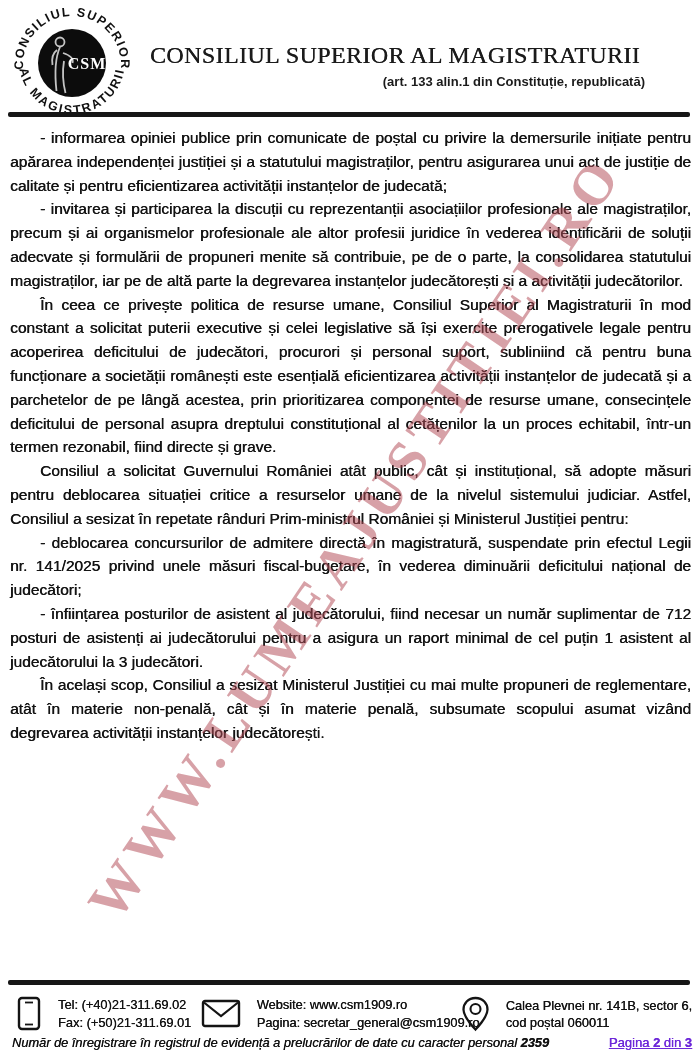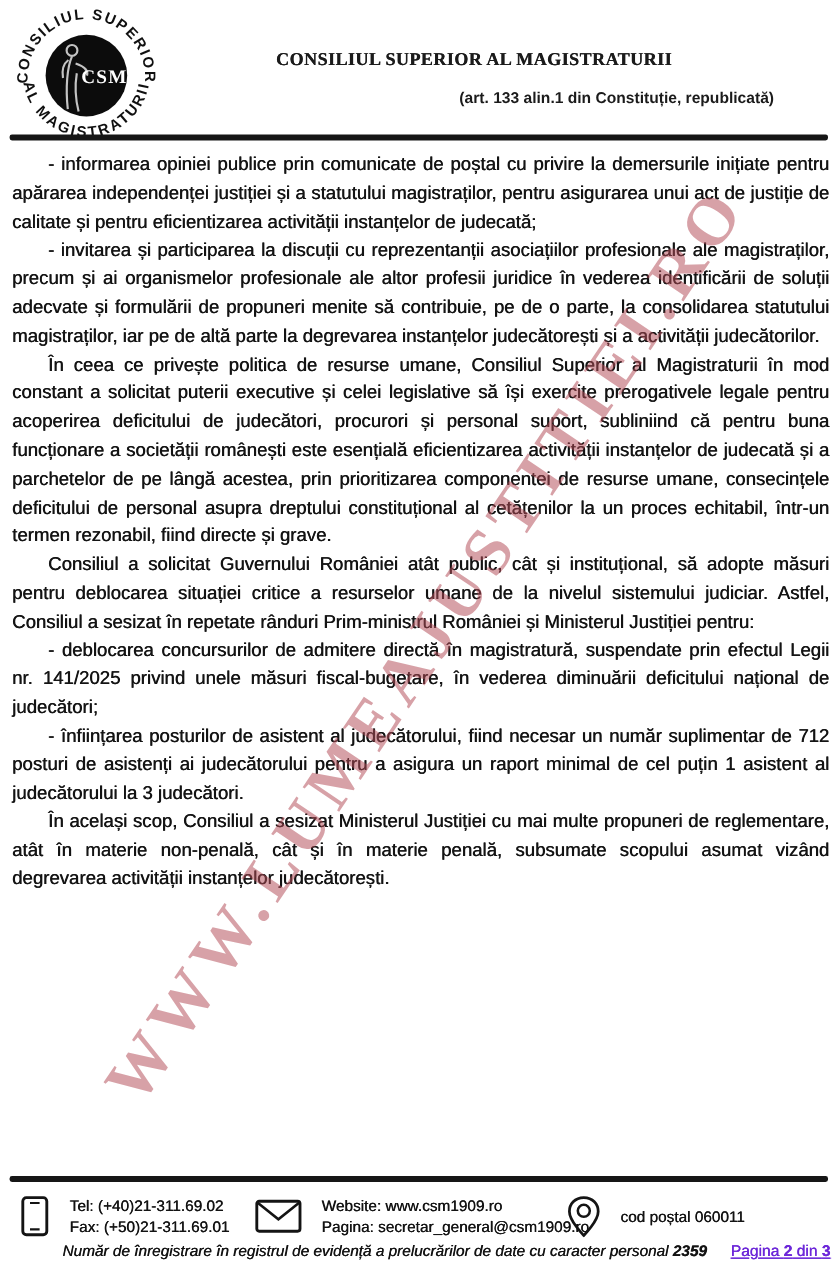--- a/index.html
+++ b/index.html
@@ -12,21 +12,21 @@
     overflow:hidden;
   }
   .page { position:absolute; inset:0; }
 
   
   .logo { position:absolute; left:8px; top:3px; width:124px; height:114px; }
   .doc-title {
     position:absolute; left:140px; top:42px; width:510px;
     text-align:center;
     font-family:"Liberation Serif","DejaVu Serif",serif;
-    font-size:15px; font-weight:700; letter-spacing:0.4px;
+    font-size:24px; font-weight:400; letter-spacing:0.4px;
     color:#1b1b1b;
     text-shadow:0.3px 0 0 currentColor;
   }
   .motto {
     position:absolute; right:55px; top:73px; width:480px;
     text-align:right;
     font-size:13px; font-weight:700; line-height:17px; color:#1b1b1b;
   }
   .header-rule {
     position:absolute; left:8px; right:10px; top:112px; height:5px;
@@ -72,21 +72,20 @@
   .fi-icon { flex:0 0 auto; }
   .fi-text div { white-space:nowrap; }
 
   .registry {
     position:absolute; left:12px; right:8px; top:1035px;
     display:flex; justify-content:space-between; align-items:baseline;
   }
   .registry-left {
     font-style:italic; font-size:12.8px; color:#131313;
     text-shadow:0.3px 0 0 currentColor;
-    margin-left:40px;
   }
   .registry-left b { font-style:italic; }
   .registry-right {
     font-size:13px; color:#6d28d9; text-shadow:0.3px 0 0 currentColor;text-decoration:underline;
   }
 </style>
 </head>
 <body>
 
 <div class="page">
@@ -159,20 +158,21 @@
         <div>Pagina: secretar_general@csm1909.ro</div>
       </div>
     </div>
 
     <div class="fi-col c3">
       <svg class="fi-icon" width="29" height="36" viewBox="0 0 29 36" aria-hidden="true">
         <path d="M14.5 2 C7 2 2.5 7.5 2.5 13.5 C2.5 21.5 14.5 33.5 14.5 33.5 C14.5 33.5 26.5 21.5 26.5 13.5 C26.5 7.5 22 2 14.5 2 Z" fill="none" stroke="#141414" stroke-width="2.3"></path>
         <circle cx="14.5" cy="13" r="5" fill="none" stroke="#141414" stroke-width="2.1"></circle>
       </svg>
       <div class="fi-text">
+        <div>Calea Plevnei nr. 141B, sector 6,</div>
         <div>cod poștal 060011</div>
       </div>
     </div>
 
   </div>
 
   <div class="registry">
     <div class="registry-left">
       <span>Număr de înregistrare în registrul de evidență a prelucrărilor de date cu caracter personal </span><b>2359</b>
     </div>

